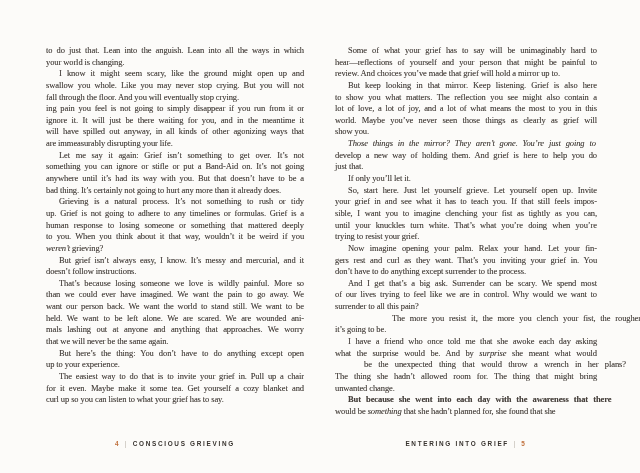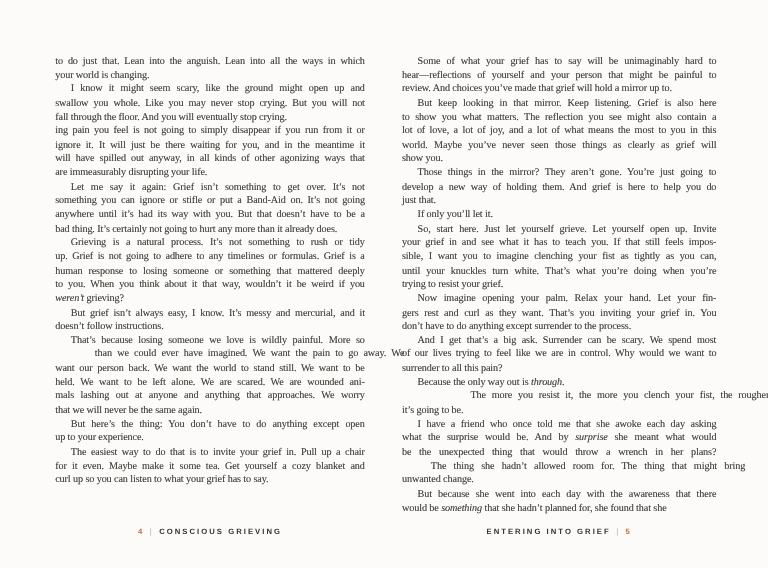--- a/index.html
+++ b/index.html
@@ -56,64 +56,63 @@
     <div class="line"><span style="word-spacing: 1.97px;">anywhere until it’s had its way with you. But that doesn’t have to be a</span></div>
     <div class="line last"><span>bad thing. It’s certainly not going to hurt any more than it already does.</span></div>
     <div class="line indent"><span style="word-spacing: 3.5px;">Grieving is a natural process. It’s not something to rush or tidy</span></div>
     <div class="line"><span style="word-spacing: 1.78px;">up. Grief is not going to adhere to any timelines or formulas. Grief is a</span></div>
     <div class="line"><span style="word-spacing: 3.04px;">human response to losing someone or something that mattered deeply</span></div>
     <div class="line"><span style="word-spacing: 2.19px;">to you. When you think about it that way, wouldn’t it be weird if you</span></div>
     <div class="line last"><span><em>weren’t</em> grieving?</span></div>
     <div class="line indent"><span style="word-spacing: 1.96px;">But grief isn’t always easy, I know. It’s messy and mercurial, and it</span></div>
     <div class="line last"><span>doesn’t follow instructions.</span></div>
     <div class="line indent"><span style="word-spacing: 2.69px;">That’s because losing someone we love is wildly painful. More so</span></div>
-    <div class="line"><span style="word-spacing: 2.38px; margin-left: 33px;">than we could ever have imagined. We want the pain to go away. We</span></div>
+    <div class="line"><span style="word-spacing: 2.38px;">than we could ever have imagined. We want the pain to go away. We</span></div>
     <div class="line"><span style="word-spacing: 1.94px;">want our person back. We want the world to stand still. We want to be</span></div>
     <div class="line"><span style="word-spacing: 2.72px; text-align: center;">held. We want to be left alone. We are scared. We are wounded ani-</span></div>
     <div class="line"><span style="word-spacing: 3.47px;">mals lashing out at anyone and anything that approaches. We worry</span></div>
     <div class="line last"><span>that we will never be the same again.</span></div>
     <div class="line indent"><span style="word-spacing: 3.11px;">But here’s the thing: You don’t have to do anything except open</span></div>
     <div class="line last"><span>up to your experience.</span></div>
     <div class="line indent"><span style="word-spacing: 1.82px;">The easiest way to do that is to invite your grief in. Pull up a chair</span></div>
     <div class="line"><span style="word-spacing: 2.34px;">for it even. Maybe make it some tea. Get yourself a cozy blanket and</span></div>
     <div class="line last"><span>curl up so you can listen to what your grief has to say.</span></div>
   </div>
 <div class="text-column" id="right-column">
     <div class="line indent"><span style="word-spacing: 3.02px;">Some of what your grief has to say will be unimaginably hard to</span></div>
     <div class="line"><span style="word-spacing: 3.19px;">hear—reflections of yourself and your person that might be painful to</span></div>
     <div class="line last"><span>review. And choices you’ve made that grief will hold a mirror up to.</span></div>
     <div class="line indent"><span style="word-spacing: 3.09px;">But keep looking in that mirror. Keep listening. Grief is also here</span></div>
     <div class="line"><span style="word-spacing: 2.57px;">to show you what matters. The reflection you see might also contain a</span></div>
     <div class="line"><span style="word-spacing: 1.7px;">lot of love, a lot of joy, and a lot of what means the most to you in this</span></div>
     <div class="line"><span style="word-spacing: 3.36px;">world. Maybe you’ve never seen those things as clearly as grief will</span></div>
     <div class="line last"><span>show you.</span></div>
-    <div class="line indent"><span style="word-spacing: 2.85px;">Those things in the mirror? They aren’t gone. You’re just going to</span></div>
+    <div class="line indent"><span style="word-spacing: 2.85px; font-style: italic;">Those things in the mirror? They aren’t gone. You’re just going to</span></div>
     <div class="line"><span style="word-spacing: 2.48px;">develop a new way of holding them. And grief is here to help you do</span></div>
     <div class="line last"><span>just that.</span></div>
     <div class="line indent last"><span>If only you’ll let it.</span></div>
     <div class="line indent"><span style="word-spacing: 2.82px;">So, start here. Just let yourself grieve. Let yourself open up. Invite</span></div>
     <div class="line"><span style="word-spacing: 2.22px;">your grief in and see what it has to teach you. If that still feels impos-</span></div>
     <div class="line"><span style="word-spacing: 2.67px;">sible, I want you to imagine clenching your fist as tightly as you can,</span></div>
     <div class="line"><span style="word-spacing: 3.17px;">until your knuckles turn white. That’s what you’re doing when you’re</span></div>
     <div class="line last"><span>trying to resist your grief.</span></div>
     <div class="line indent"><span style="word-spacing: 3.46px;">Now imagine opening your palm. Relax your hand. Let your fin-</span></div>
     <div class="line"><span style="word-spacing: 2.7px;">gers rest and curl as they want. That’s you inviting your grief in. You</span></div>
     <div class="line last"><span>don’t have to do anything except surrender to the process.</span></div>
     <div class="line indent"><span style="word-spacing: 2.56px;">And I get that’s a big ask. Surrender can be scary. We spend most</span></div>
     <div class="line"><span style="word-spacing: 1.78px;">of our lives trying to feel like we are in control. Why would we want to</span></div>
     <div class="line last"><span>surrender to all this pain?</span></div>
-    <div class="line indent last"><span>Because the only way out is <em>through</em>.</span></div>
     <div class="line indent"><span style="word-spacing: 2.81px; margin-left: 44px;">The more you resist it, the more you clench your fist, the rougher</span></div>
     <div class="line last"><span>it’s going to be.</span></div>
     <div class="line indent"><span style="word-spacing: 2.63px;">I have a friend who once told me that she awoke each day asking</span></div>
     <div class="line"><span style="word-spacing: 3.58px;">what the surprise would be. And by <em>surprise</em> she meant what would</span></div>
-    <div class="line"><span style="word-spacing: 4.41px;">be the unexpected thing that would throw a wrench in her plans?</span></div>
-    <div class="line"><span style="word-spacing: 4.01px; margin-left: 24px;">The thing she hadn’t allowed room for. The thing that might bring</span></div>
+    <div class="line"><span style="word-spacing: 4.41px; margin-left: 29px;">be the unexpected thing that would throw a wrench in her plans?</span></div>
+    <div class="line"><span style="word-spacing: 4.01px;">The thing she hadn’t allowed room for. The thing that might bring</span></div>
     <div class="line last"><span>unwanted change.</span></div>
-    <div class="line indent"><span style="word-spacing: 3.07px;">But because she went into each day with the awareness that there</span></div>
+    <div class="line indent"><span style="word-spacing: 3.07px; font-weight: bold;">But because she went into each day with the awareness that there</span></div>
     <div class="line last"><span>would be <em>something</em> that she hadn’t planned for, she found that she</span></div>
   </div>
 
 <div class="page-footer" id="left-footer">
   <span class="page-num">4</span>
   <span class="footer-divider">|</span>
   <span class="running-title">CONSCIOUS GRIEVING</span>
 </div>
 
 <div class="page-footer" id="right-footer">

